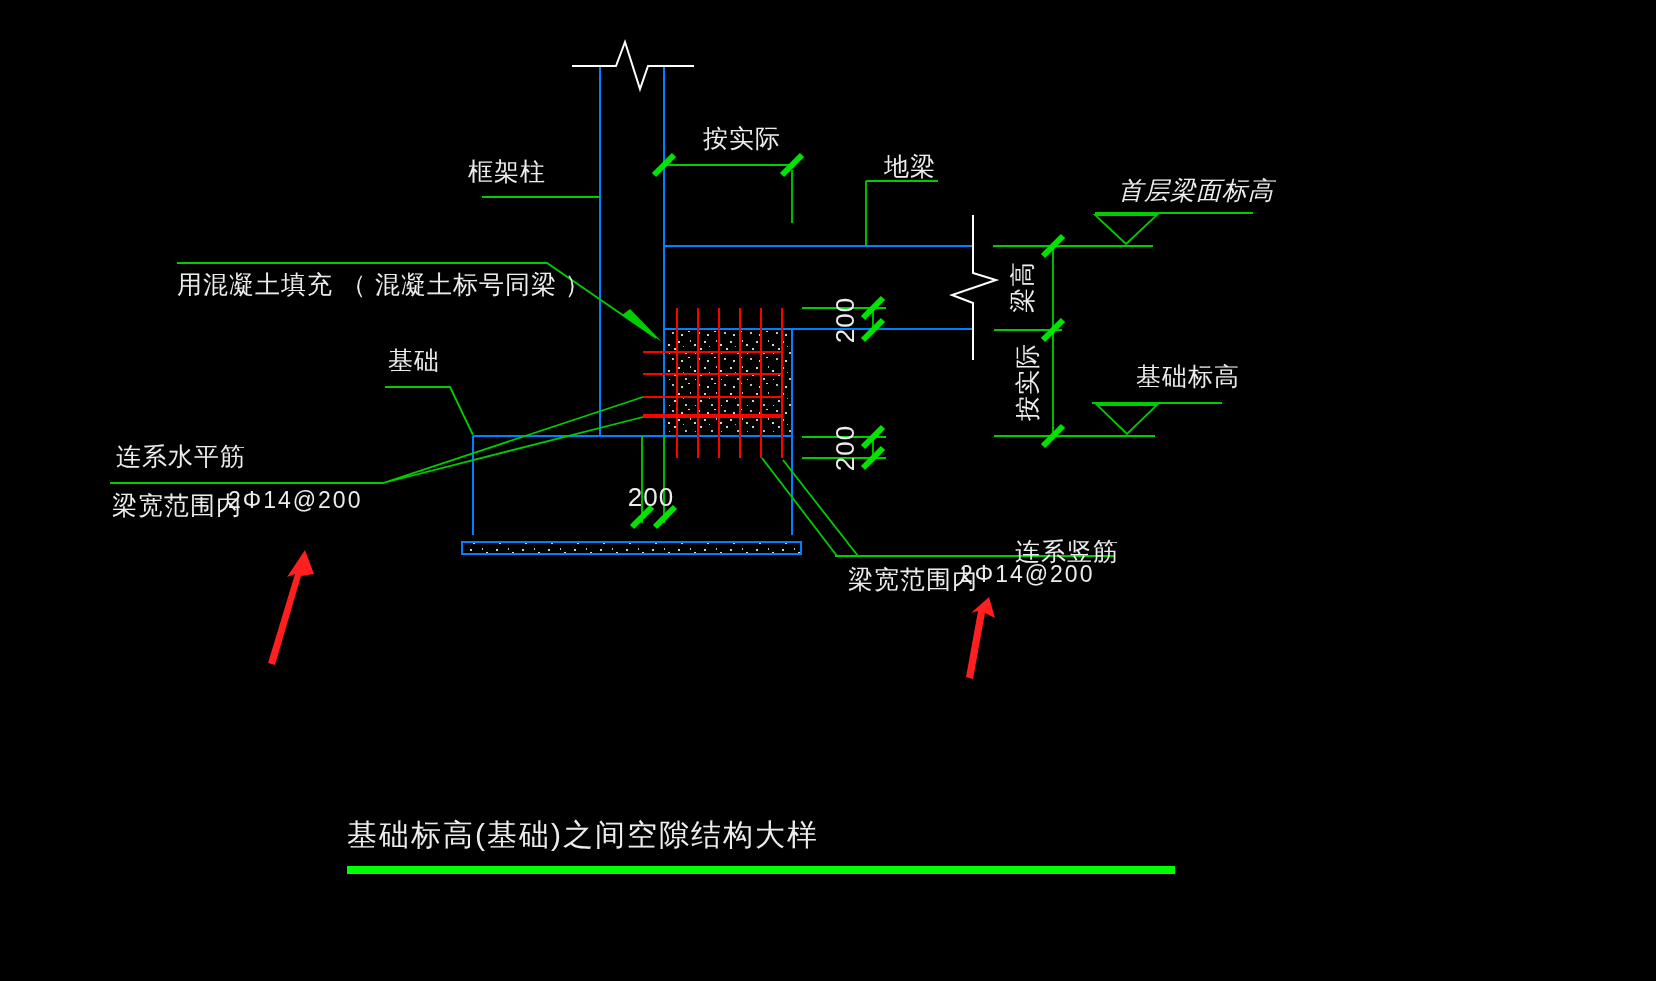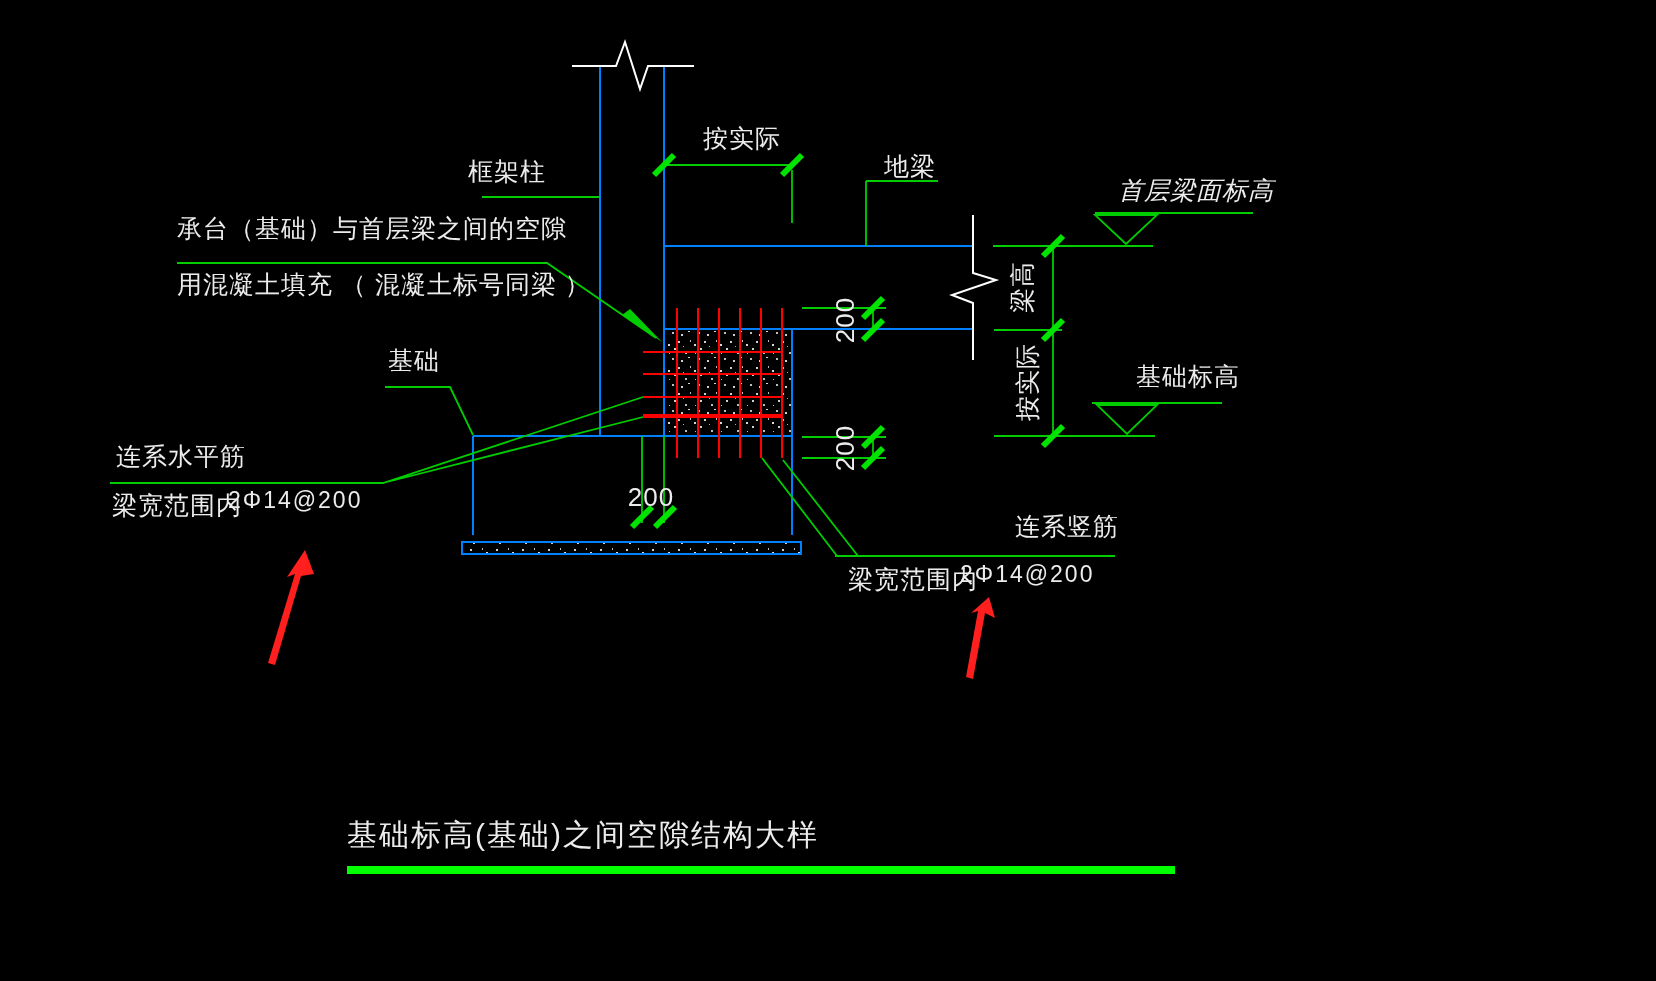--- a/index.html
+++ b/index.html
@@ -116,37 +116,36 @@
       <path d="M966,677 L978,611 L971,613 L989,597 L995,618 L985,613 L973,679 Z"></path>
     </g>
 
     <rect x="347" y="866" width="828" height="8" fill="#00ff00"></rect>
   </svg>
 
   <div class="lbl" style="left:468px;top:158px;">框架柱</div>
   <div class="lbl" style="left:703px;top:125px;">按实际</div>
   <div class="lbl" style="left:884px;top:139px;margin-top:14px;">地梁</div>
 
-  <div class="lbl" style="left:177px;top:215px;">承台（基础）与首层梁之间的空隙</div>
   <div class="lbl" style="left:177px;top:271px;">用混凝土填充 （ 混凝土标号同梁 ）</div>
 
   <div class="lbl" style="left:388px;top:347px;">基础</div>
 
   <div class="lbl" style="left:1118px;top:177px;font-style:italic;">首层梁面标高</div>
   <div class="lbl" style="left:1136px;top:363px;">基础标高</div>
 
   <div class="lbl rot" style="left:1023px;top:287px;">梁高</div>
   <div class="lbl rot" style="left:1028px;top:382px;">按实际</div>
 
   <div class="lbl lbl-dim rot" style="left:845px;top:320px;">200</div>
   <div class="lbl lbl-dim rot" style="left:845px;top:448px;">200</div>
   <div class="lbl lbl-dim ctr" style="left:651px;top:497px;">200</div>
 
   <div class="lbl" style="left:116px;top:443px;">连系水平筋</div>
   <div class="lbl" style="left:112px;top:492px;">梁宽范围内</div>
   <div class="lbl lbl-spec" style="left:228px;top:488px;">2Φ14@200</div>
 
-  <div class="lbl" style="left:1015px;top:513px;">连系竖筋</div>
+  <div class="lbl" style="left:1015px;top:538px;">连系竖筋</div>
   <div class="lbl" style="left:848px;top:566px;">梁宽范围内</div>
   <div class="lbl lbl-spec" style="left:960px;top:562px;">2Φ14@200</div>
 
   <div class="lbl title" style="left:347px;top:818px;">基础标高(基础)之间空隙结构大样</div>
 </div>
 
 </body></html>

